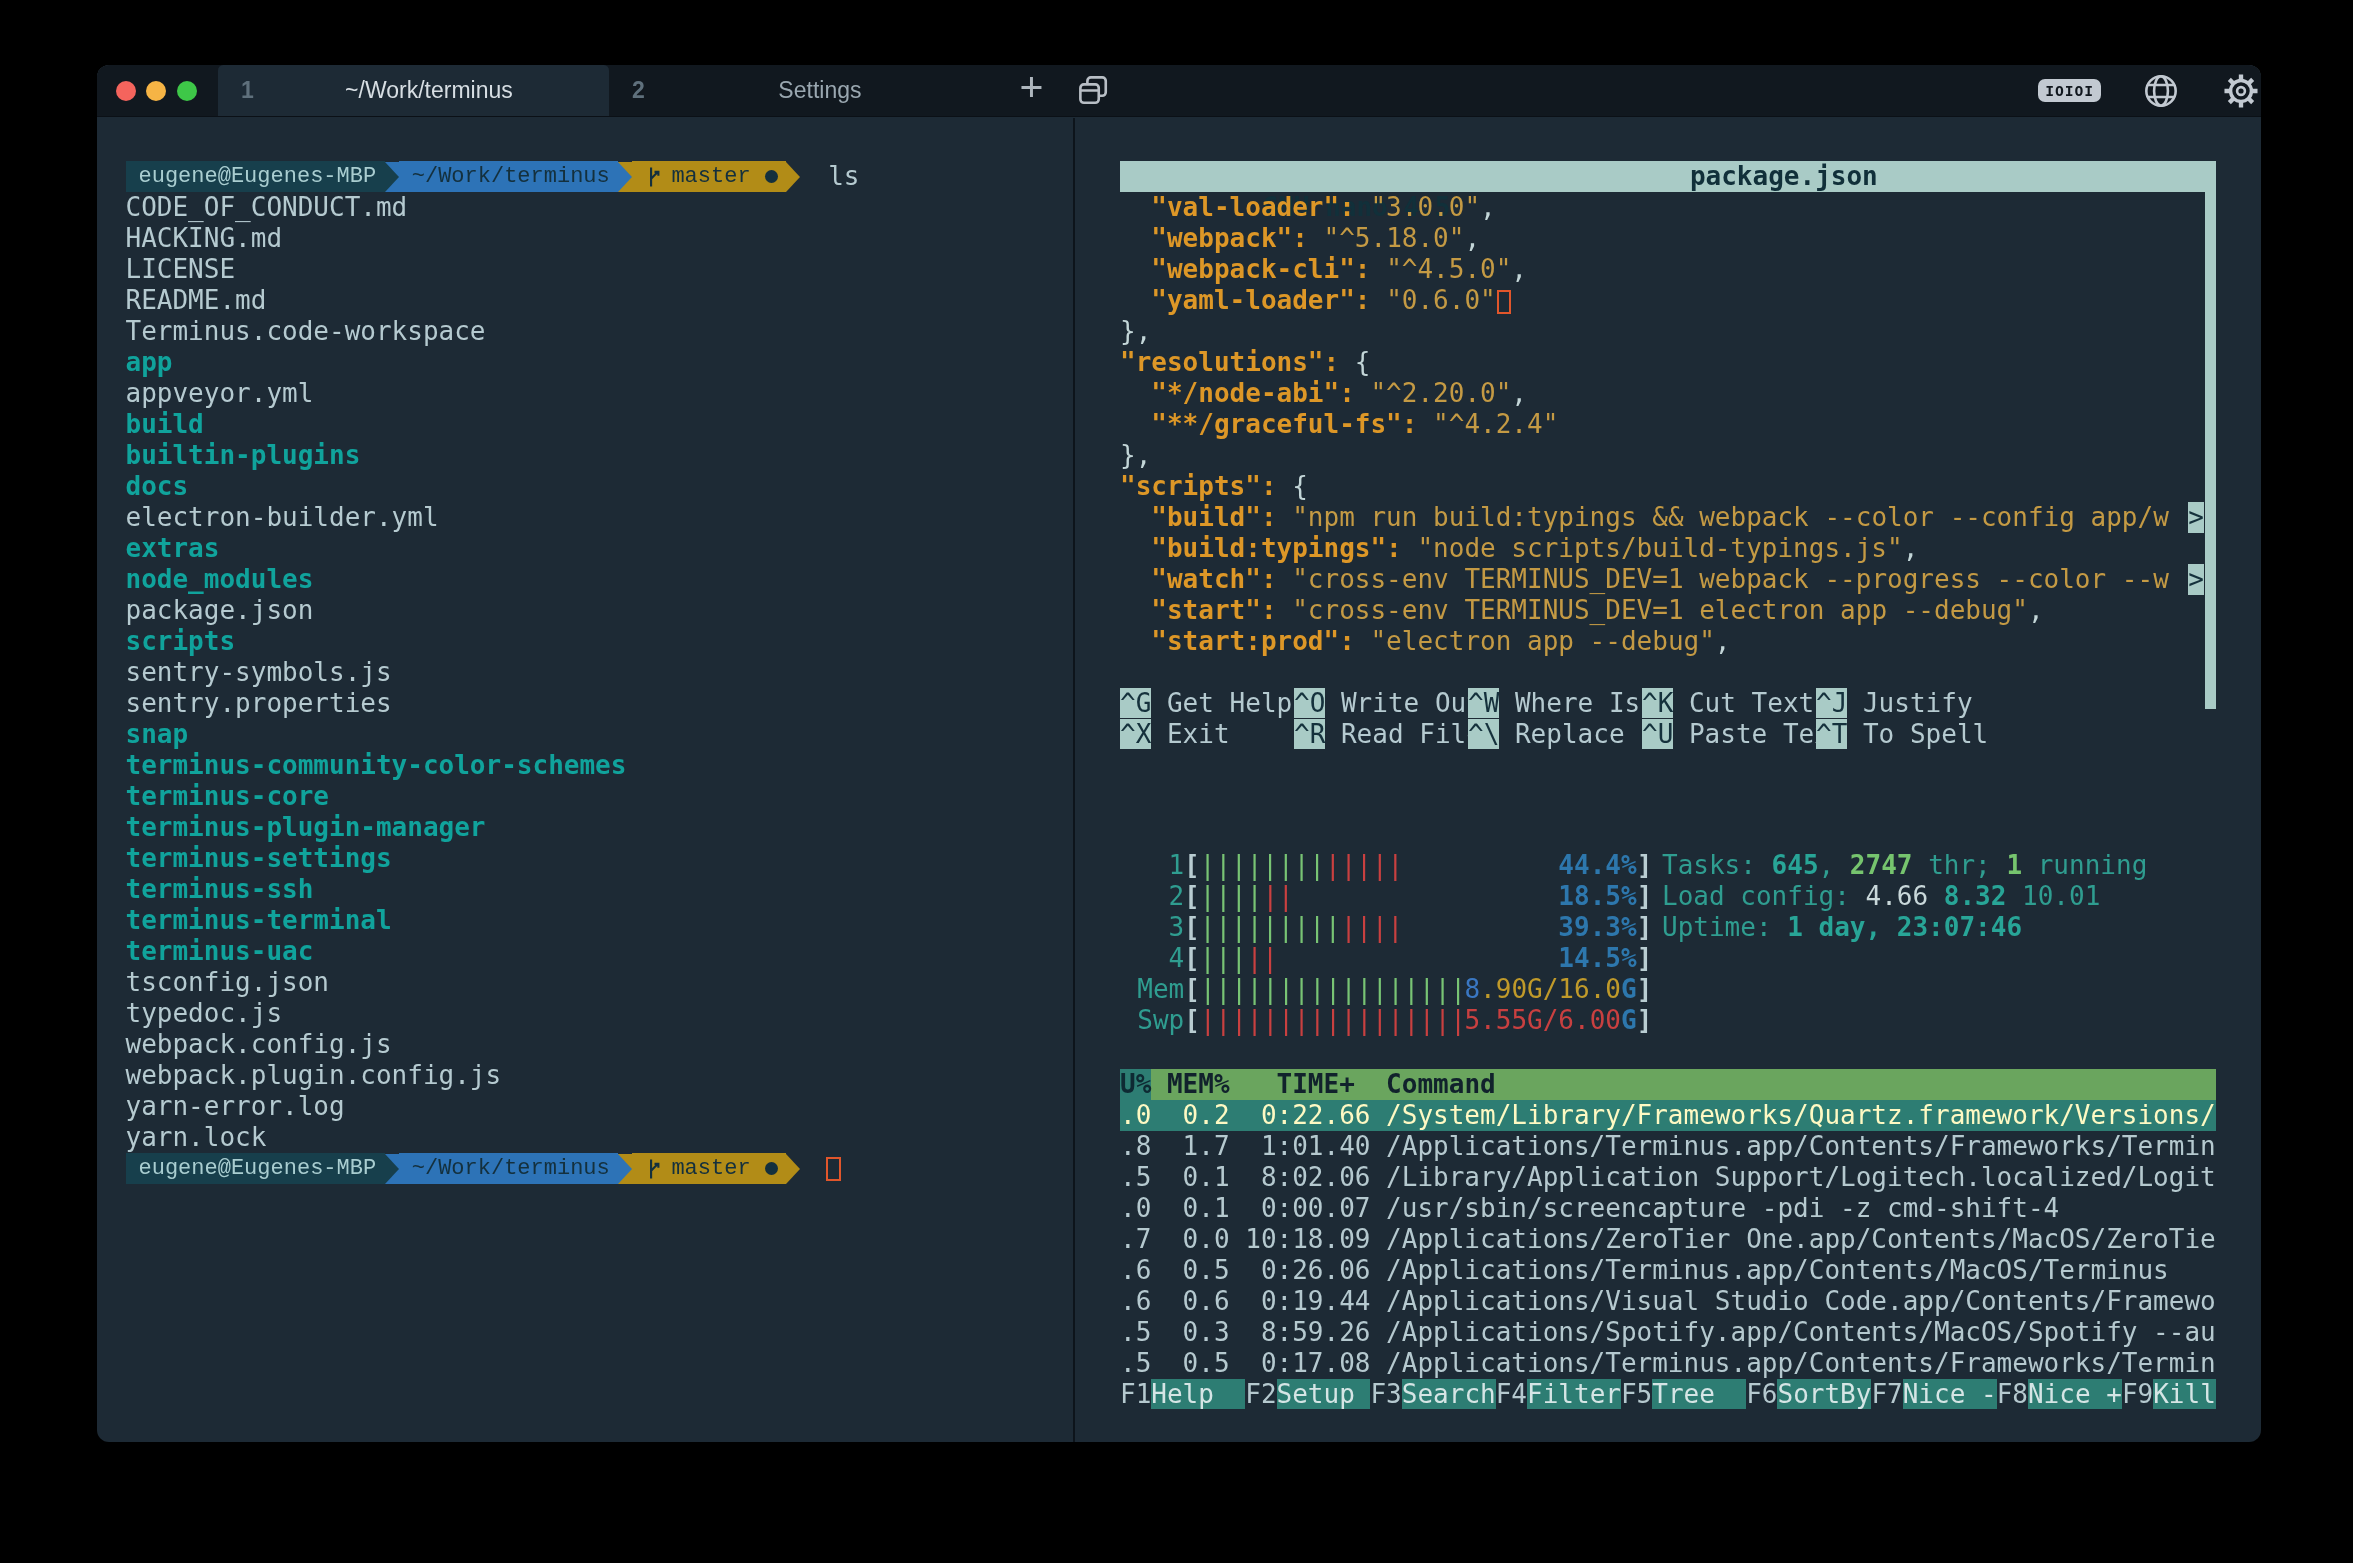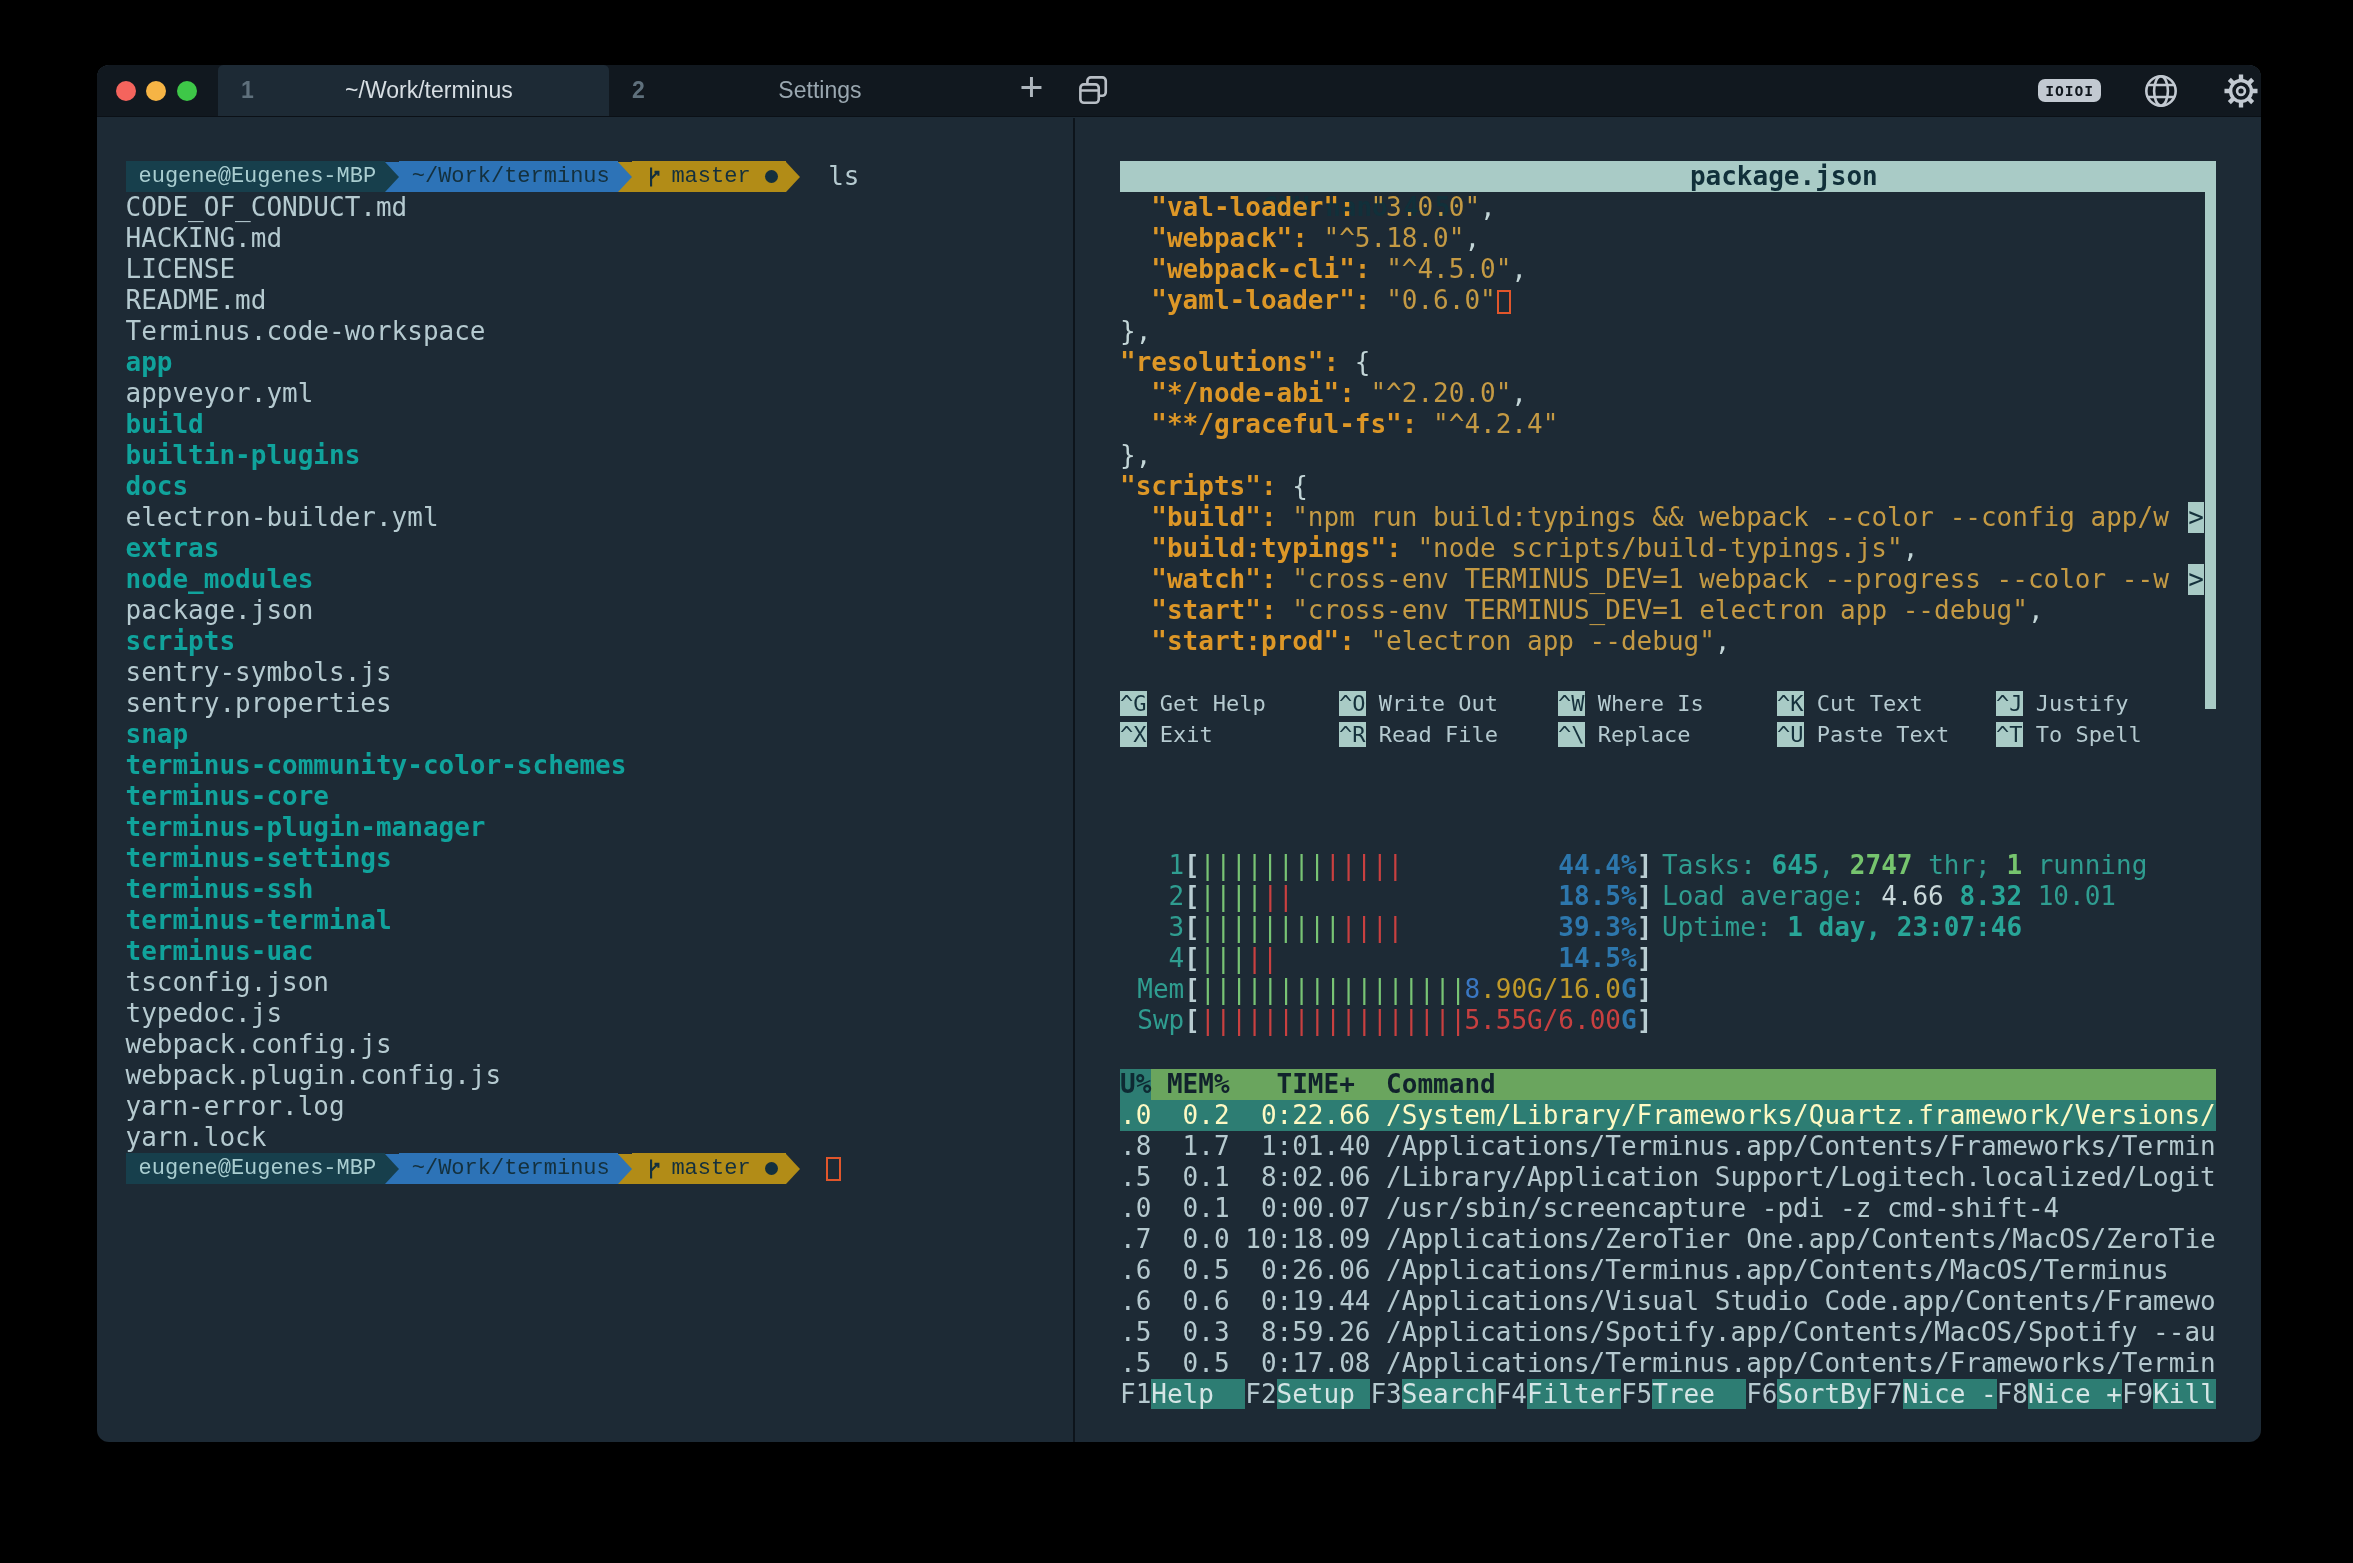--- a/index.html
+++ b/index.html
@@ -67,21 +67,21 @@
   .tk-v { color:#c49a44; }
   .tk-p { color:#c3d6d8; }
   .nano-cursor { display:inline-block; width:14px; height:24px; border:2.6px solid #e1562b;
     vertical-align:middle; margin-left:1.7px; }
   .nano-more { position:absolute; right:12px; top:0; width:1ch; background:#a9cbc6;
     color:#15313c; text-align:center; }
   .nano-scrollbar { position:absolute; right:0; top:31px; width:11.2px; height:517px;
     background:#a9cbc6; }
   .nano-blank { height:31px; }
   .ns-row { display:flex; height:31px; }
-  .ns-item { width:219px; font-size:22px; line-height:31px; white-space:pre; }
+  .ns-item { width:174px; font-size:26px; line-height:31px; white-space:pre; }
   .ns-key { background:#a9cbc6; color:#15313c; }
   .ns-label { color:#b5cad0; }
 
   
   .htop-gap { height:100px; } .htop-gap2 { height:32px; }
   .htop-top { position:relative; height:187px; }
   .meters { margin-left:17.3px; width:515px; }
   .meter-row { display:flex; height:31px; line-height:31px; font-size:26px; white-space:pre; }
   .m-label { width:3ch; text-align:right; color:#2f9d90; }
   .m-br { color:#b9cdd2; font-weight:bold; }
@@ -257,21 +257,21 @@
       <div class="meters" id="htop-meters">
           <div class="meter-row"><span class="m-label">1</span><span class="m-br">[</span><span class="m-field"><span class="c-green">||||||||</span><span class="c-red">|||||</span><span class="m-val"><span class="c-pct">44.4%</span></span></span><span class="m-br">]</span></div>
           <div class="meter-row"><span class="m-label">2</span><span class="m-br">[</span><span class="m-field"><span class="c-green">||||</span><span class="c-red">||</span><span class="m-val"><span class="c-pct">18.5%</span></span></span><span class="m-br">]</span></div>
           <div class="meter-row"><span class="m-label">3</span><span class="m-br">[</span><span class="m-field"><span class="c-green">|||||||||</span><span class="c-red">||||</span><span class="m-val"><span class="c-pct">39.3%</span></span></span><span class="m-br">]</span></div>
           <div class="meter-row"><span class="m-label">4</span><span class="m-br">[</span><span class="m-field"><span class="c-green">|||</span><span class="c-red">||</span><span class="m-val"><span class="c-pct">14.5%</span></span></span><span class="m-br">]</span></div>
           <div class="meter-row"><span class="m-label">Mem</span><span class="m-br">[</span><span class="m-field"><span class="c-green">|||||||||||||||||</span><span class="m-val"><span class="c-blue">8</span><span class="c-yellow">.90G/16.0</span><span class="c-pct">G</span></span></span><span class="m-br">]</span></div>
           <div class="meter-row"><span class="m-label">Swp</span><span class="m-br">[</span><span class="m-field"><span class="c-red">|||||||||||||||||</span><span class="m-val"><span class="c-red">5.55G/6.00</span><span class="c-pct">G</span></span></span><span class="m-br">]</span></div>
         </div>
       <div class="stats" id="htop-stats">
           <div class="stat-line"><span class="c-teal">Tasks: </span><span class="c-tealb">645</span><span class="c-teal">, </span><span class="c-greenb">2747</span><span class="c-teal"> thr; </span><span class="c-greenb">1</span><span class="c-teal"> running</span></div>
-          <div class="stat-line"><span class="c-teal">Load average: </span><span class="c-lightb">4.66 </span><span class="c-tealb">8.32 </span><span class="c-teal">10.01</span></div>
+          <div class="stat-line"><span class="c-teal">Load config: </span><span class="c-lightb">4.66 </span><span class="c-tealb">8.32 </span><span class="c-teal">10.01</span></div>
           <div class="stat-line"><span class="c-teal">Uptime: </span><span class="c-tealb">1 day, 23:07:46</span></div>
         </div>
     </div>
 
     <div class="htop-gap2"></div>
 
     <div class="ptable">
       <div class="pt-header"><span class="pt-sort">U%</span><span> MEM%   TIME+  Command</span></div>
       <div id="process-rows">
           <div class="pt-row selected">.0  0.2  0:22.66 /System/Library/Frameworks/Quartz.framework/Versions/</div>

